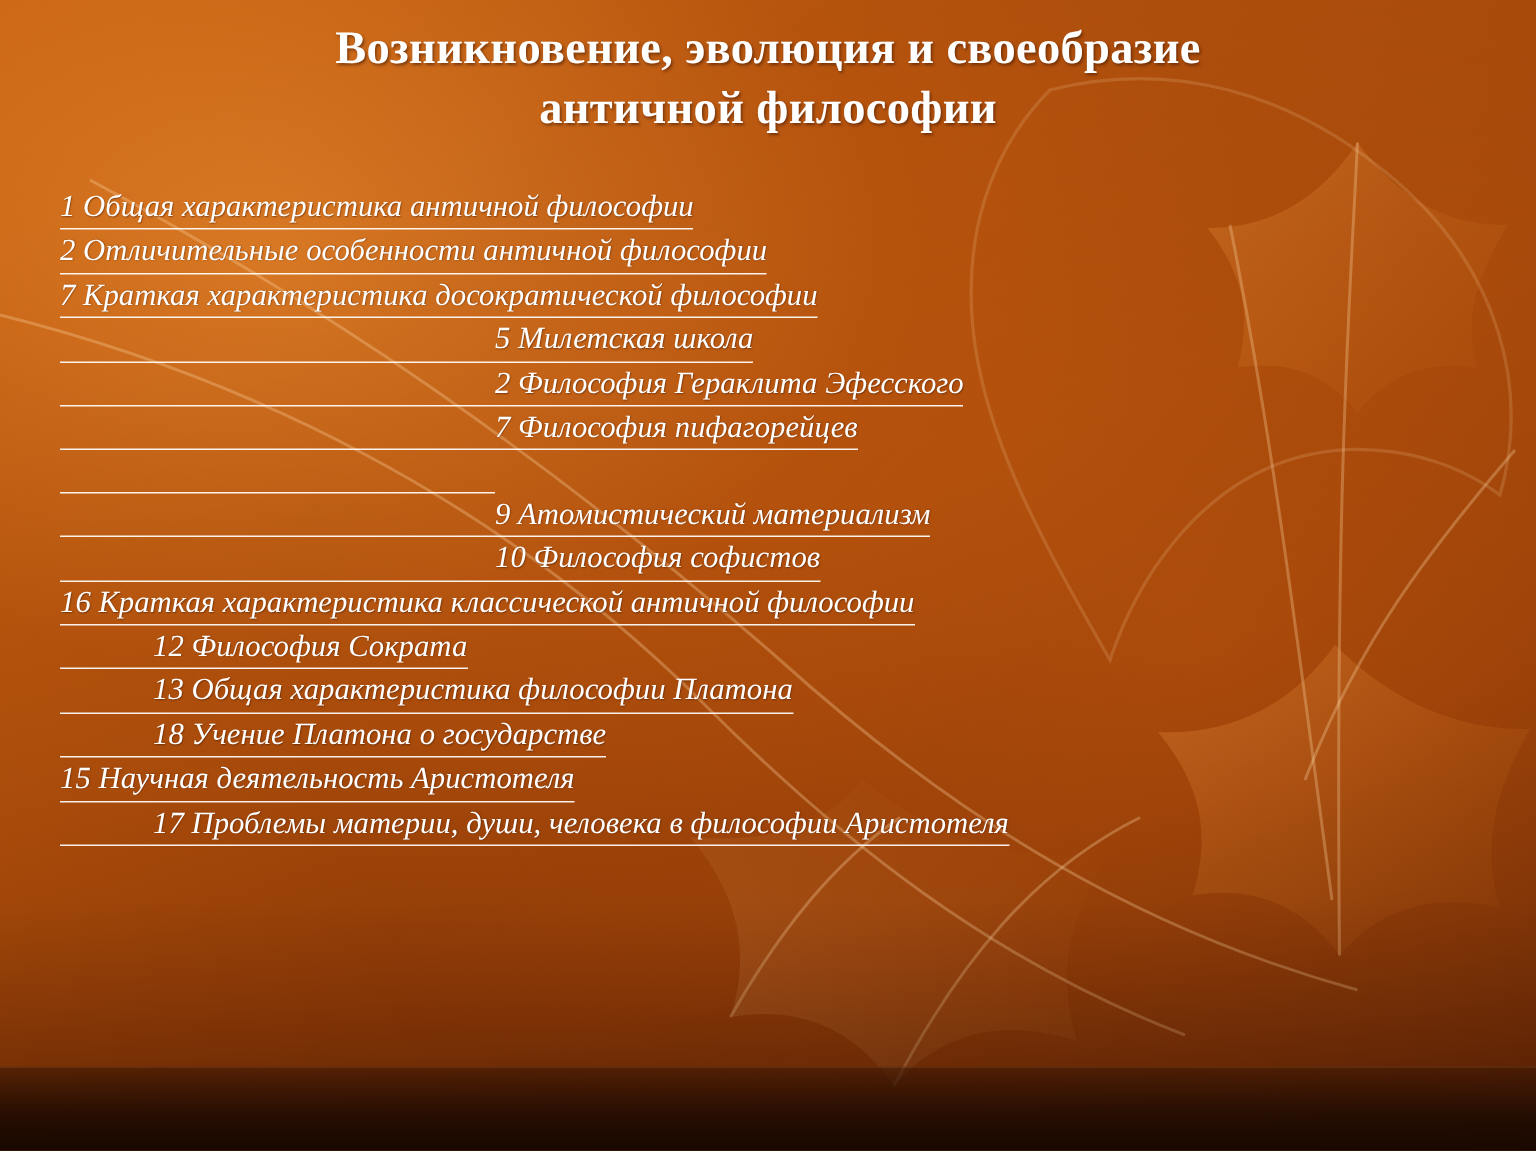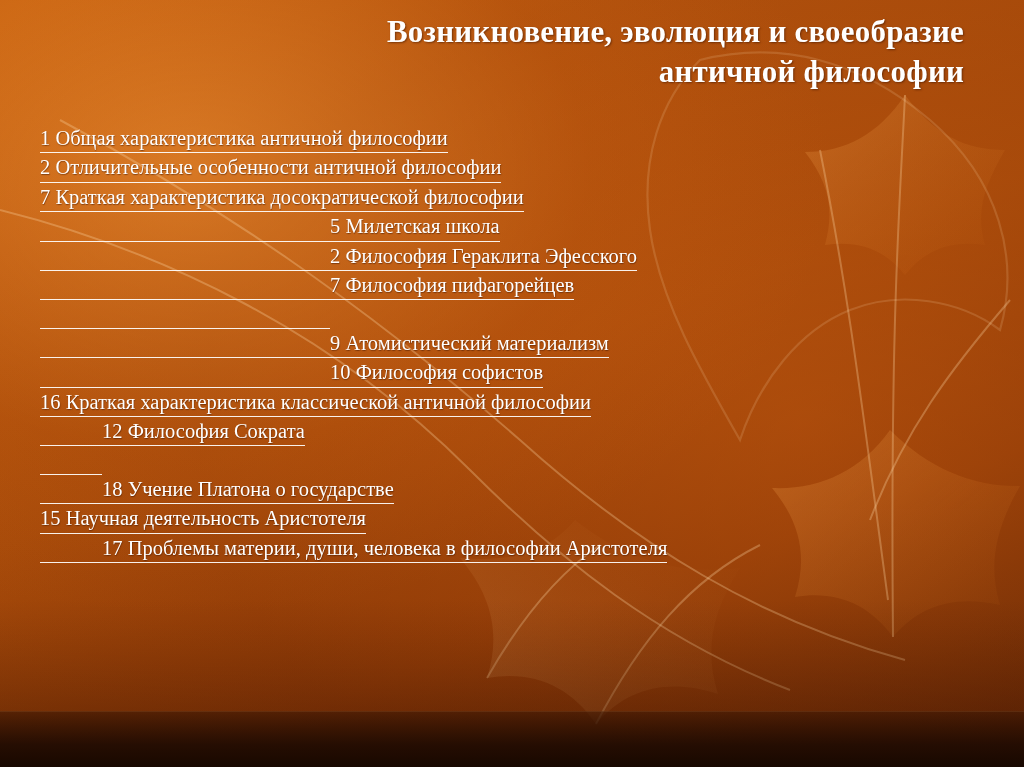--- a/index.html
+++ b/index.html
@@ -37,21 +37,21 @@
     position: absolute;
     left: 0; right: 0; top: 0;
     height: 1px;
     background: rgba(255,190,120,0.10);
   }
 
   .title {
     position: absolute;
     left: 0; right: 0;
     top: 12px;
-    text-align: right;
+    text-align: center;
     color: #ffffff;
     font-weight: bold;
     font-size: 31px;
     line-height: 1.28;
     letter-spacing: 0.2px;
     text-shadow: 1px 1px 2px rgba(60,20,0,0.55);
     padding: 0 60px;
   }
 
   .toc {
@@ -65,20 +65,21 @@
   }
   .toc-row {
     display: block;
     white-space: nowrap;
     text-shadow: 0.5px 0.5px 1px rgba(60,20,0,0.5);
   }
   .toc-row .txt {
     border-bottom: 1px solid rgba(255,255,255,0.92);
     display: inline-block;
     padding-bottom: 0px;
+    font-style: italic;
   }
   .lvl2 .lead,
   .lvl3 .lead {
     display: inline-block;
     border-bottom: 1px solid rgba(255,255,255,0.92);
     vertical-align: bottom;
   }
   .lvl2 .lead { width: 290px; }
   .lvl3 .lead { width: 62px; }
 </style>
@@ -138,20 +139,20 @@
     <div class="toc-row lvl1"><span class="txt">2 Отличительные особенности античной философии</span></div>
     <div class="toc-row lvl1"><span class="txt">7 Краткая характеристика досократической философии</span></div>
     <div class="toc-row lvl2"><span class="lead"></span><span class="txt">5 Милетская школа</span></div>
     <div class="toc-row lvl2"><span class="lead"></span><span class="txt">2 Философия Гераклита Эфесского</span></div>
     <div class="toc-row lvl2"><span class="lead"></span><span class="txt">7 Философия пифагорейцев</span></div>
     <div class="toc-row lvl2"><span class="lead"></span></div>
     <div class="toc-row lvl2"><span class="lead"></span><span class="txt">9 Атомистический материализм</span></div>
     <div class="toc-row lvl2"><span class="lead"></span><span class="txt">10 Философия софистов</span></div>
     <div class="toc-row lvl1"><span class="txt">16 Краткая характеристика классической античной философии</span></div>
     <div class="toc-row lvl3"><span class="lead"></span><span class="txt">12 Философия Сократа</span></div>
-    <div class="toc-row lvl3"><span class="lead"></span></div>
+    <div class="toc-row lvl3"><span class="lead"></span><span class="txt">13 Общая характеристика философии Платона</span></div>
     <div class="toc-row lvl3"><span class="lead"></span><span class="txt">18 Учение Платона о государстве</span></div>
     <div class="toc-row lvl1"><span class="txt">15 Научная деятельность Аристотеля</span></div>
     <div class="toc-row lvl3"><span class="lead"></span><span class="txt">17 Проблемы материи, души, человека в философии Аристотеля</span></div>
   </div>
 
   <div class="bottom-band"></div>
 </div>
 
 </body></html>

